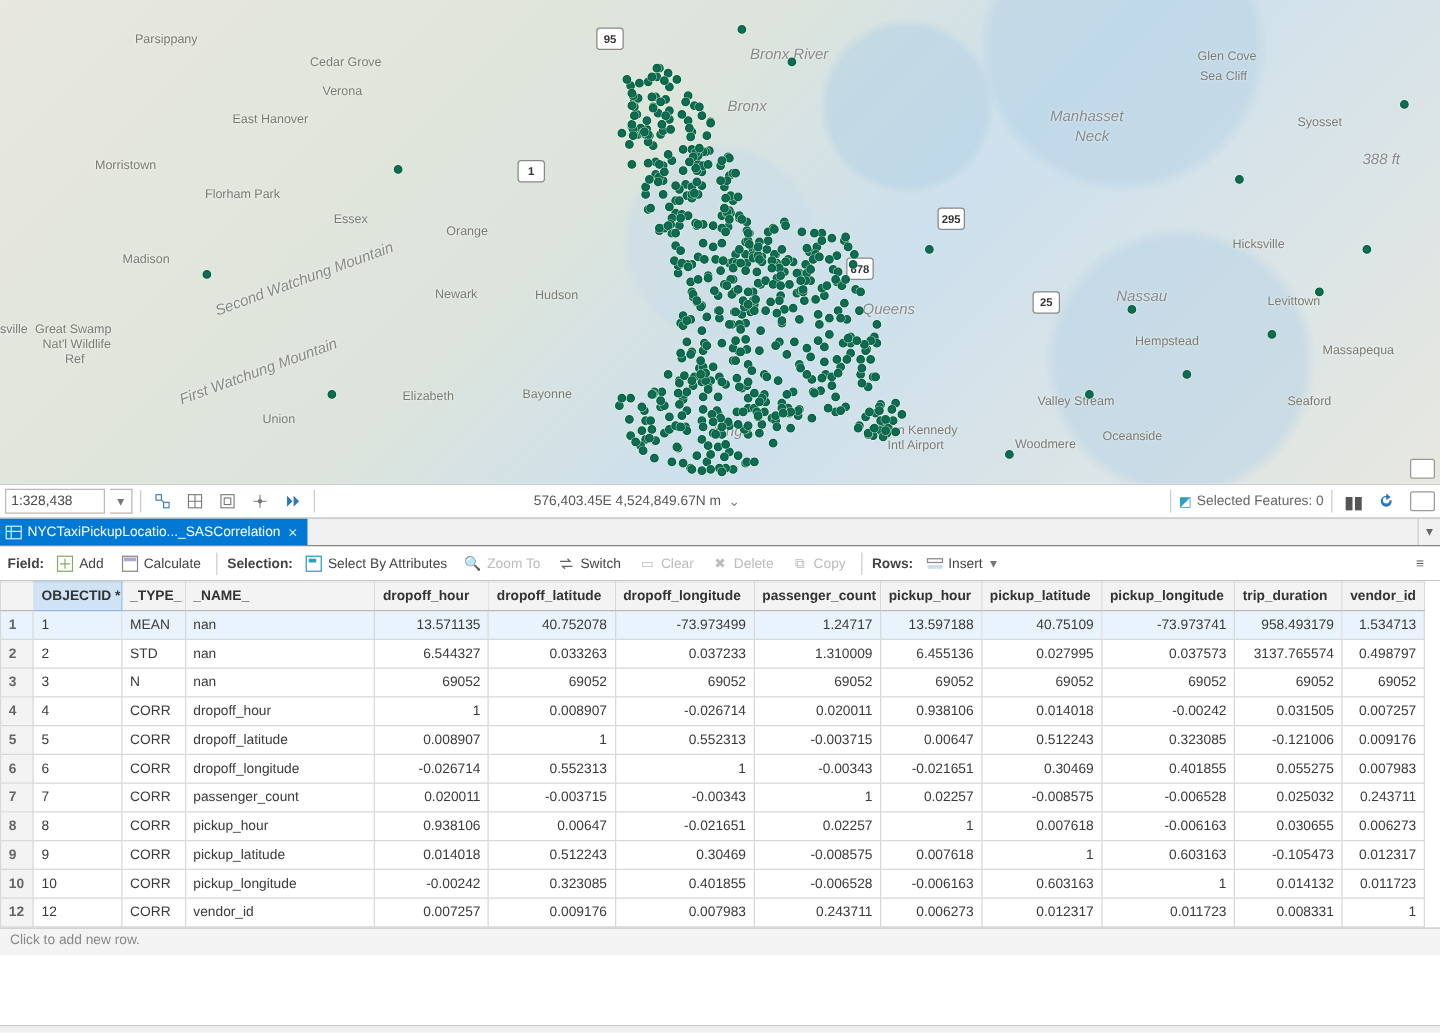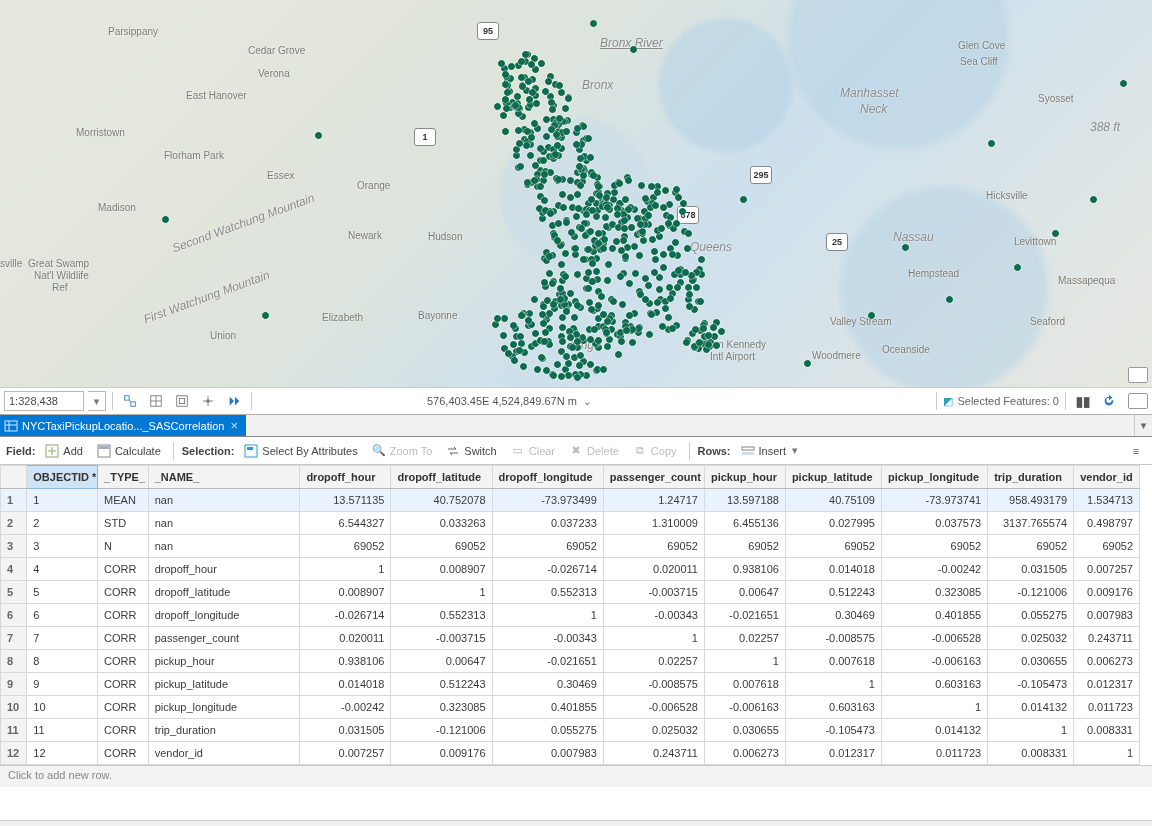--- a/index.html
+++ b/index.html
@@ -82,21 +82,21 @@
     <span class="map-label" style="left: 1058px; top: 275px;">Massapequa</span>
     <span class="map-label" style="left: 830px; top: 316px;">Valley Stream</span>
     <span class="map-label" style="left: 1030px; top: 316px;">Seaford</span>
     <span class="map-label" style="left: 812px; top: 350px;">Woodmere</span>
     <span class="map-label" style="left: 882px; top: 344px;">Oceanside</span>
     <span class="map-label big" style="left: 582px; top: 78px;">Bronx</span>
     <span class="map-label big" style="left: 690px; top: 240px;">Queens</span>
     <span class="map-label big" style="left: 570px; top: 338px;">Kings</span>
     <span class="map-label" style="left: 702px; top: 339px;">John Kennedy</span>
     <span class="map-label" style="left: 710px; top: 351px;">Intl Airport</span>
-    <span class="map-label big" style="left: 600px; top: 36px; text-decoration: underline;">Bronx River</span>
+    <span class="map-label big" style="left: 600px; top: 36px;">Bronx River</span>
     <span class="map-label big rot" style="left: 168px; top: 216px; transform: rotate(-20deg);">Second Watchung Mountain</span>
     <span class="map-label big rot" style="left: 140px; top: 290px; transform: rotate(-20deg);">First Watchung Mountain</span>
     <div style="position: absolute; left: 477px; top: 22px; width: 22px; height: 18px; background: rgb(255, 255, 255); border: 1px solid rgb(136, 136, 136); border-radius: 3px; font-size: 9px; display: flex; align-items: center; justify-content: center; font-weight: bold; color: rgb(51, 51, 51);">95</div>
     <div style="position: absolute; left: 414px; top: 128px; width: 22px; height: 18px; background: rgb(255, 255, 255); border: 1px solid rgb(136, 136, 136); border-radius: 3px; font-size: 9px; display: flex; align-items: center; justify-content: center; font-weight: bold; color: rgb(51, 51, 51);">1</div>
     <div style="position: absolute; left: 750px; top: 166px; width: 22px; height: 18px; background: rgb(255, 255, 255); border: 1px solid rgb(136, 136, 136); border-radius: 3px; font-size: 9px; display: flex; align-items: center; justify-content: center; font-weight: bold; color: rgb(51, 51, 51);">295</div>
     <div style="position: absolute; left: 677px; top: 206px; width: 22px; height: 18px; background: rgb(255, 255, 255); border: 1px solid rgb(136, 136, 136); border-radius: 3px; font-size: 9px; display: flex; align-items: center; justify-content: center; font-weight: bold; color: rgb(51, 51, 51);">678</div>
     <div style="position: absolute; left: 826px; top: 233px; width: 22px; height: 18px; background: rgb(255, 255, 255); border: 1px solid rgb(136, 136, 136); border-radius: 3px; font-size: 9px; display: flex; align-items: center; justify-content: center; font-weight: bold; color: rgb(51, 51, 51);">25</div>
     <div class="dot" style="left: 525.136px; top: 104.22px;"></div>
     <div class="dot" style="left: 522.592px; top: 87.3019px;"></div>
     <div class="dot" style="left: 532.489px; top: 92.4421px;"></div>
@@ -1019,35 +1019,20 @@
           <td class="num">0.323085</td>
           <td class="num">0.401855</td>
           <td class="num">-0.006528</td>
           <td class="num">-0.006163</td>
           <td class="num">0.603163</td>
           <td class="num">1</td>
           <td class="num">0.014132</td>
           <td class="num">0.011723</td>
         </tr>
         <tr>
-          <th class="rowhdr">11</th>
-          <td class="">11</td>
-          <td>CORR</td>
-          <td>trip_duration</td>
-          <td class="num">0.031505</td>
-          <td class="num">-0.121006</td>
-          <td class="num">0.055275</td>
-          <td class="num">0.025032</td>
-          <td class="num">0.030655</td>
-          <td class="num">-0.105473</td>
-          <td class="num">0.014132</td>
-          <td class="num">1</td>
-          <td class="num">0.008331</td>
-        </tr>
-        <tr>
           <th class="rowhdr">12</th>
           <td class="">12</td>
           <td>CORR</td>
           <td>vendor_id</td>
           <td class="num">0.007257</td>
           <td class="num">0.009176</td>
           <td class="num">0.007983</td>
           <td class="num">0.243711</td>
           <td class="num">0.006273</td>
           <td class="num">0.012317</td>

